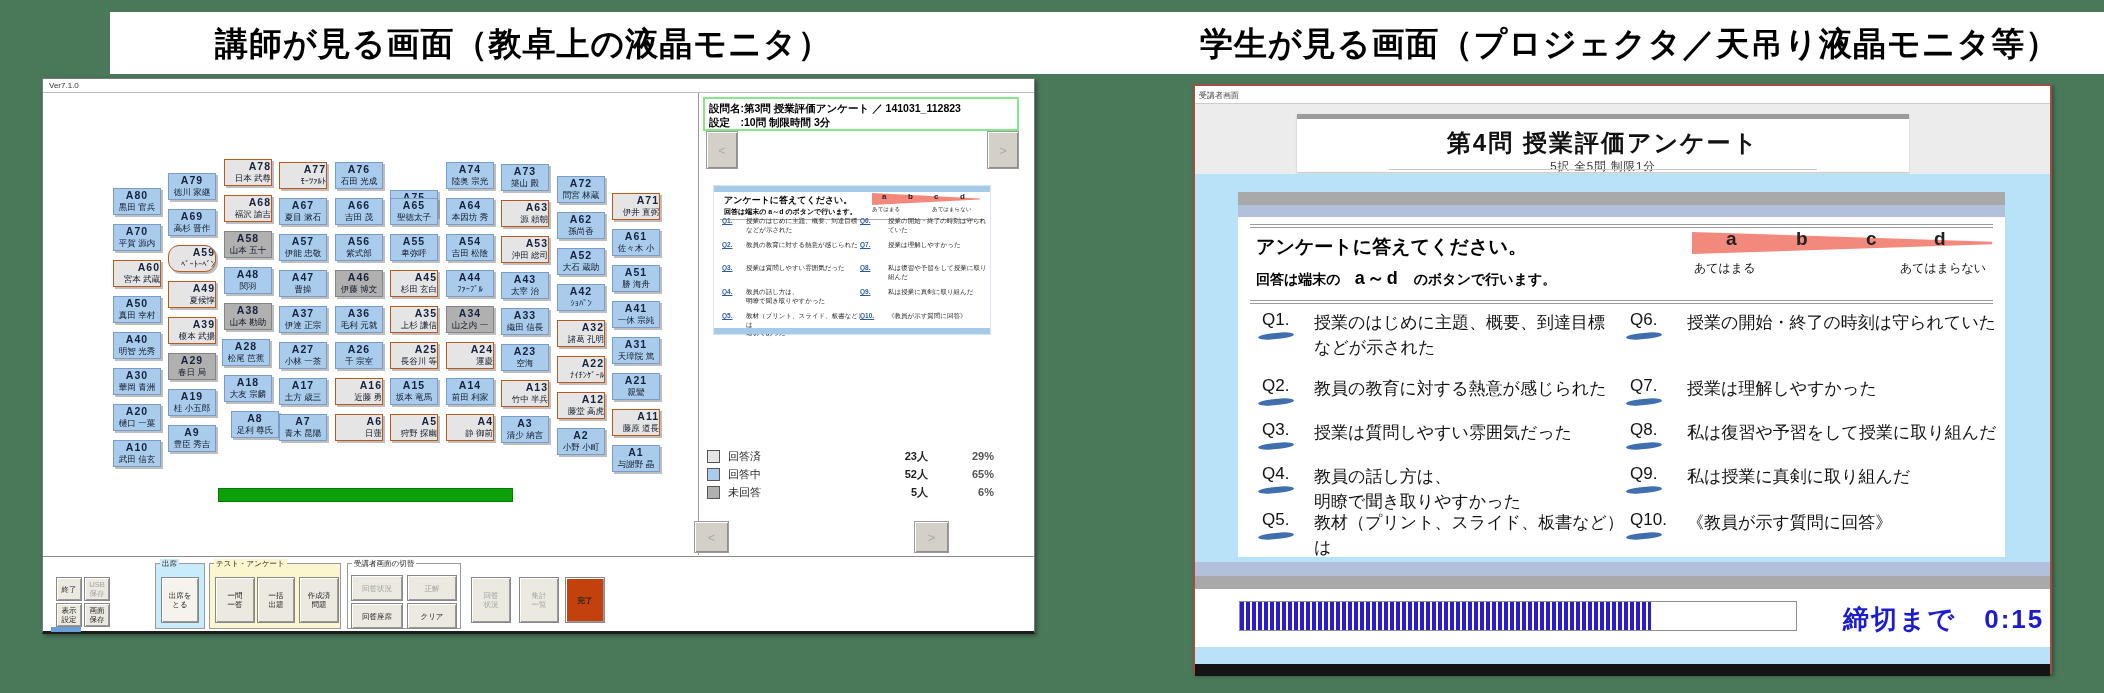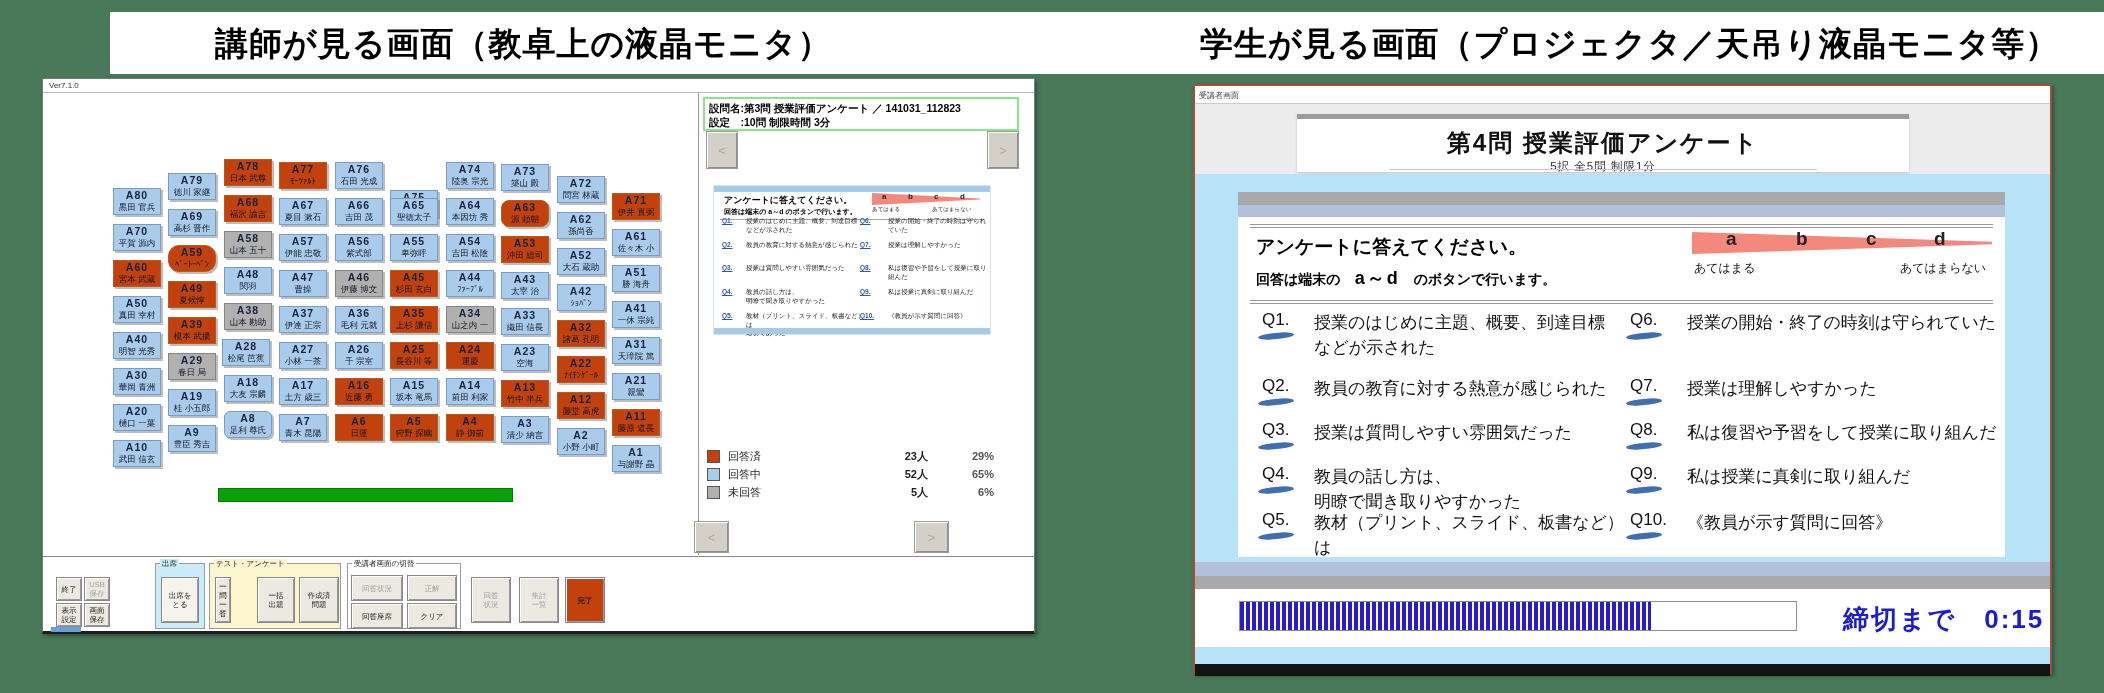--- a/index.html
+++ b/index.html
@@ -13,21 +13,21 @@
   .title-right{left:1200px;}
 
   
   .win-i{position:absolute;left:42px;top:78px;width:993px;height:556px;background:#ffffff;
          border:1px solid #7a7a7a;border-bottom:3px solid #1d1d1d;box-shadow:2px 2px 4px rgba(0,0,0,.35);}
   .i-titlebar{position:absolute;left:0;top:0;right:0;height:14px;background:#fff;border-bottom:1px solid #bcbcbc;}
   .i-version{position:absolute;left:6px;top:2px;font-size:8px;color:#333;}
 
   .seat{position:absolute;width:48px;height:27px;text-align:center;overflow:hidden;
         box-shadow:2px 2px 0 rgba(110,110,110,.45);}
-  .st-answered{background:#c2410c;border:1px solid #b85a1e;}
+  .st-answered{background:#e5e5e5;border:1px solid #b85a1e;text-align:right;}
   .st-answering{background:#a9cbec;border:1px solid #7a9cc6;}
   .st-unanswered{background:#b0b0b0;border:1px solid #858585;}
   .sid{font-size:10.5px;font-weight:bold;line-height:13px;letter-spacing:1px;color:#16233f;}
   .snm{font-size:8.5px;line-height:11px;white-space:nowrap;color:#101828;}
 
   .desk-bar{position:absolute;left:175px;top:409px;width:295px;height:14px;background:#0aa00a;border:1px solid #067806;}
   .pane-divider{position:absolute;left:655px;top:14px;width:1px;height:462px;background:#9a9a9a;}
 
   .q-info{position:absolute;left:660px;top:18px;width:316px;height:34px;background:#fff;
           border:2px solid #86e786;padding:2px 4px;font-size:10.5px;font-weight:bold;line-height:14px;color:#000;white-space:nowrap;overflow:hidden;}
@@ -219,21 +219,21 @@
           <div class="snm">山本 勘助</div>
         </div>
         <div class="seat st-answering" style="left: 179px; top: 260px;">
           <div class="sid">A28</div>
           <div class="snm">松尾 芭蕉</div>
         </div>
         <div class="seat st-answering" style="left: 181px; top: 296px;">
           <div class="sid">A18</div>
           <div class="snm">大友 宗麟</div>
         </div>
-        <div class="seat st-answering" style="left: 181px; top: 332px; border-radius: 6px;">
+        <div class="seat st-answering" style="left: 188px; top: 332px;">
           <div class="sid">A8</div>
           <div class="snm">足利 尊氏</div>
         </div>
         <div class="seat st-answered" style="left: 236px; top: 83px;">
           <div class="sid">A77</div>
           <div class="snm">ﾓｰﾂｧﾙﾄ</div>
         </div>
         <div class="seat st-answering" style="left: 236px; top: 119px;">
           <div class="sid">A67</div>
           <div class="snm">夏目 漱石</div>
@@ -355,21 +355,21 @@
           <div class="snm">前田 利家</div>
         </div>
         <div class="seat st-answered" style="left: 403px; top: 335px;">
           <div class="sid">A4</div>
           <div class="snm">静 御前</div>
         </div>
         <div class="seat st-answering" style="left: 458px; top: 85px;">
           <div class="sid">A73</div>
           <div class="snm">築山 殿</div>
         </div>
-        <div class="seat st-answered" style="left: 458px; top: 121px; border-radius: 8px;">
+        <div class="seat st-answered" style="left: 458px; top: 121px;">
           <div class="sid">A63</div>
           <div class="snm">源 頼朝</div>
         </div>
         <div class="seat st-answered" style="left: 458px; top: 157px;">
           <div class="sid">A53</div>
           <div class="snm">沖田 総司</div>
         </div>
         <div class="seat st-answering" style="left: 458px; top: 193px;">
           <div class="sid">A43</div>
           <div class="snm">太宰 治</div>
@@ -539,21 +539,21 @@
 
     <div class="tb-group grp-attend">
       <span class="tb-grp-label">出席</span>
     </div>
     <button class="tb-btn" style="left:118px;top:498px;width:38px;height:46px;background:#f5f3ec">出席を
 とる</button>
 
     <div class="tb-group grp-test">
       <span class="tb-grp-label">テスト・アンケート</span>
     </div>
-    <button class="tb-btn" style="left:172px;top:498px;width:16px;height:46px">一問
+    <button class="tb-btn" style="left:172px;top:498px;width:40px;height:46px">一問
 一答</button>
     <button class="tb-btn" style="left:214px;top:498px;width:38px;height:46px">一括
 出題</button>
     <button class="tb-btn" style="left:256px;top:498px;width:40px;height:46px">作成済
 問題</button>
 
     <div class="tb-group grp-switch">
       <span class="tb-grp-label">受講者画面の切替</span>
     </div>
     <button class="tb-btn dis" style="left:308px;top:496px;width:52px;height:26px">回答状況</button>

